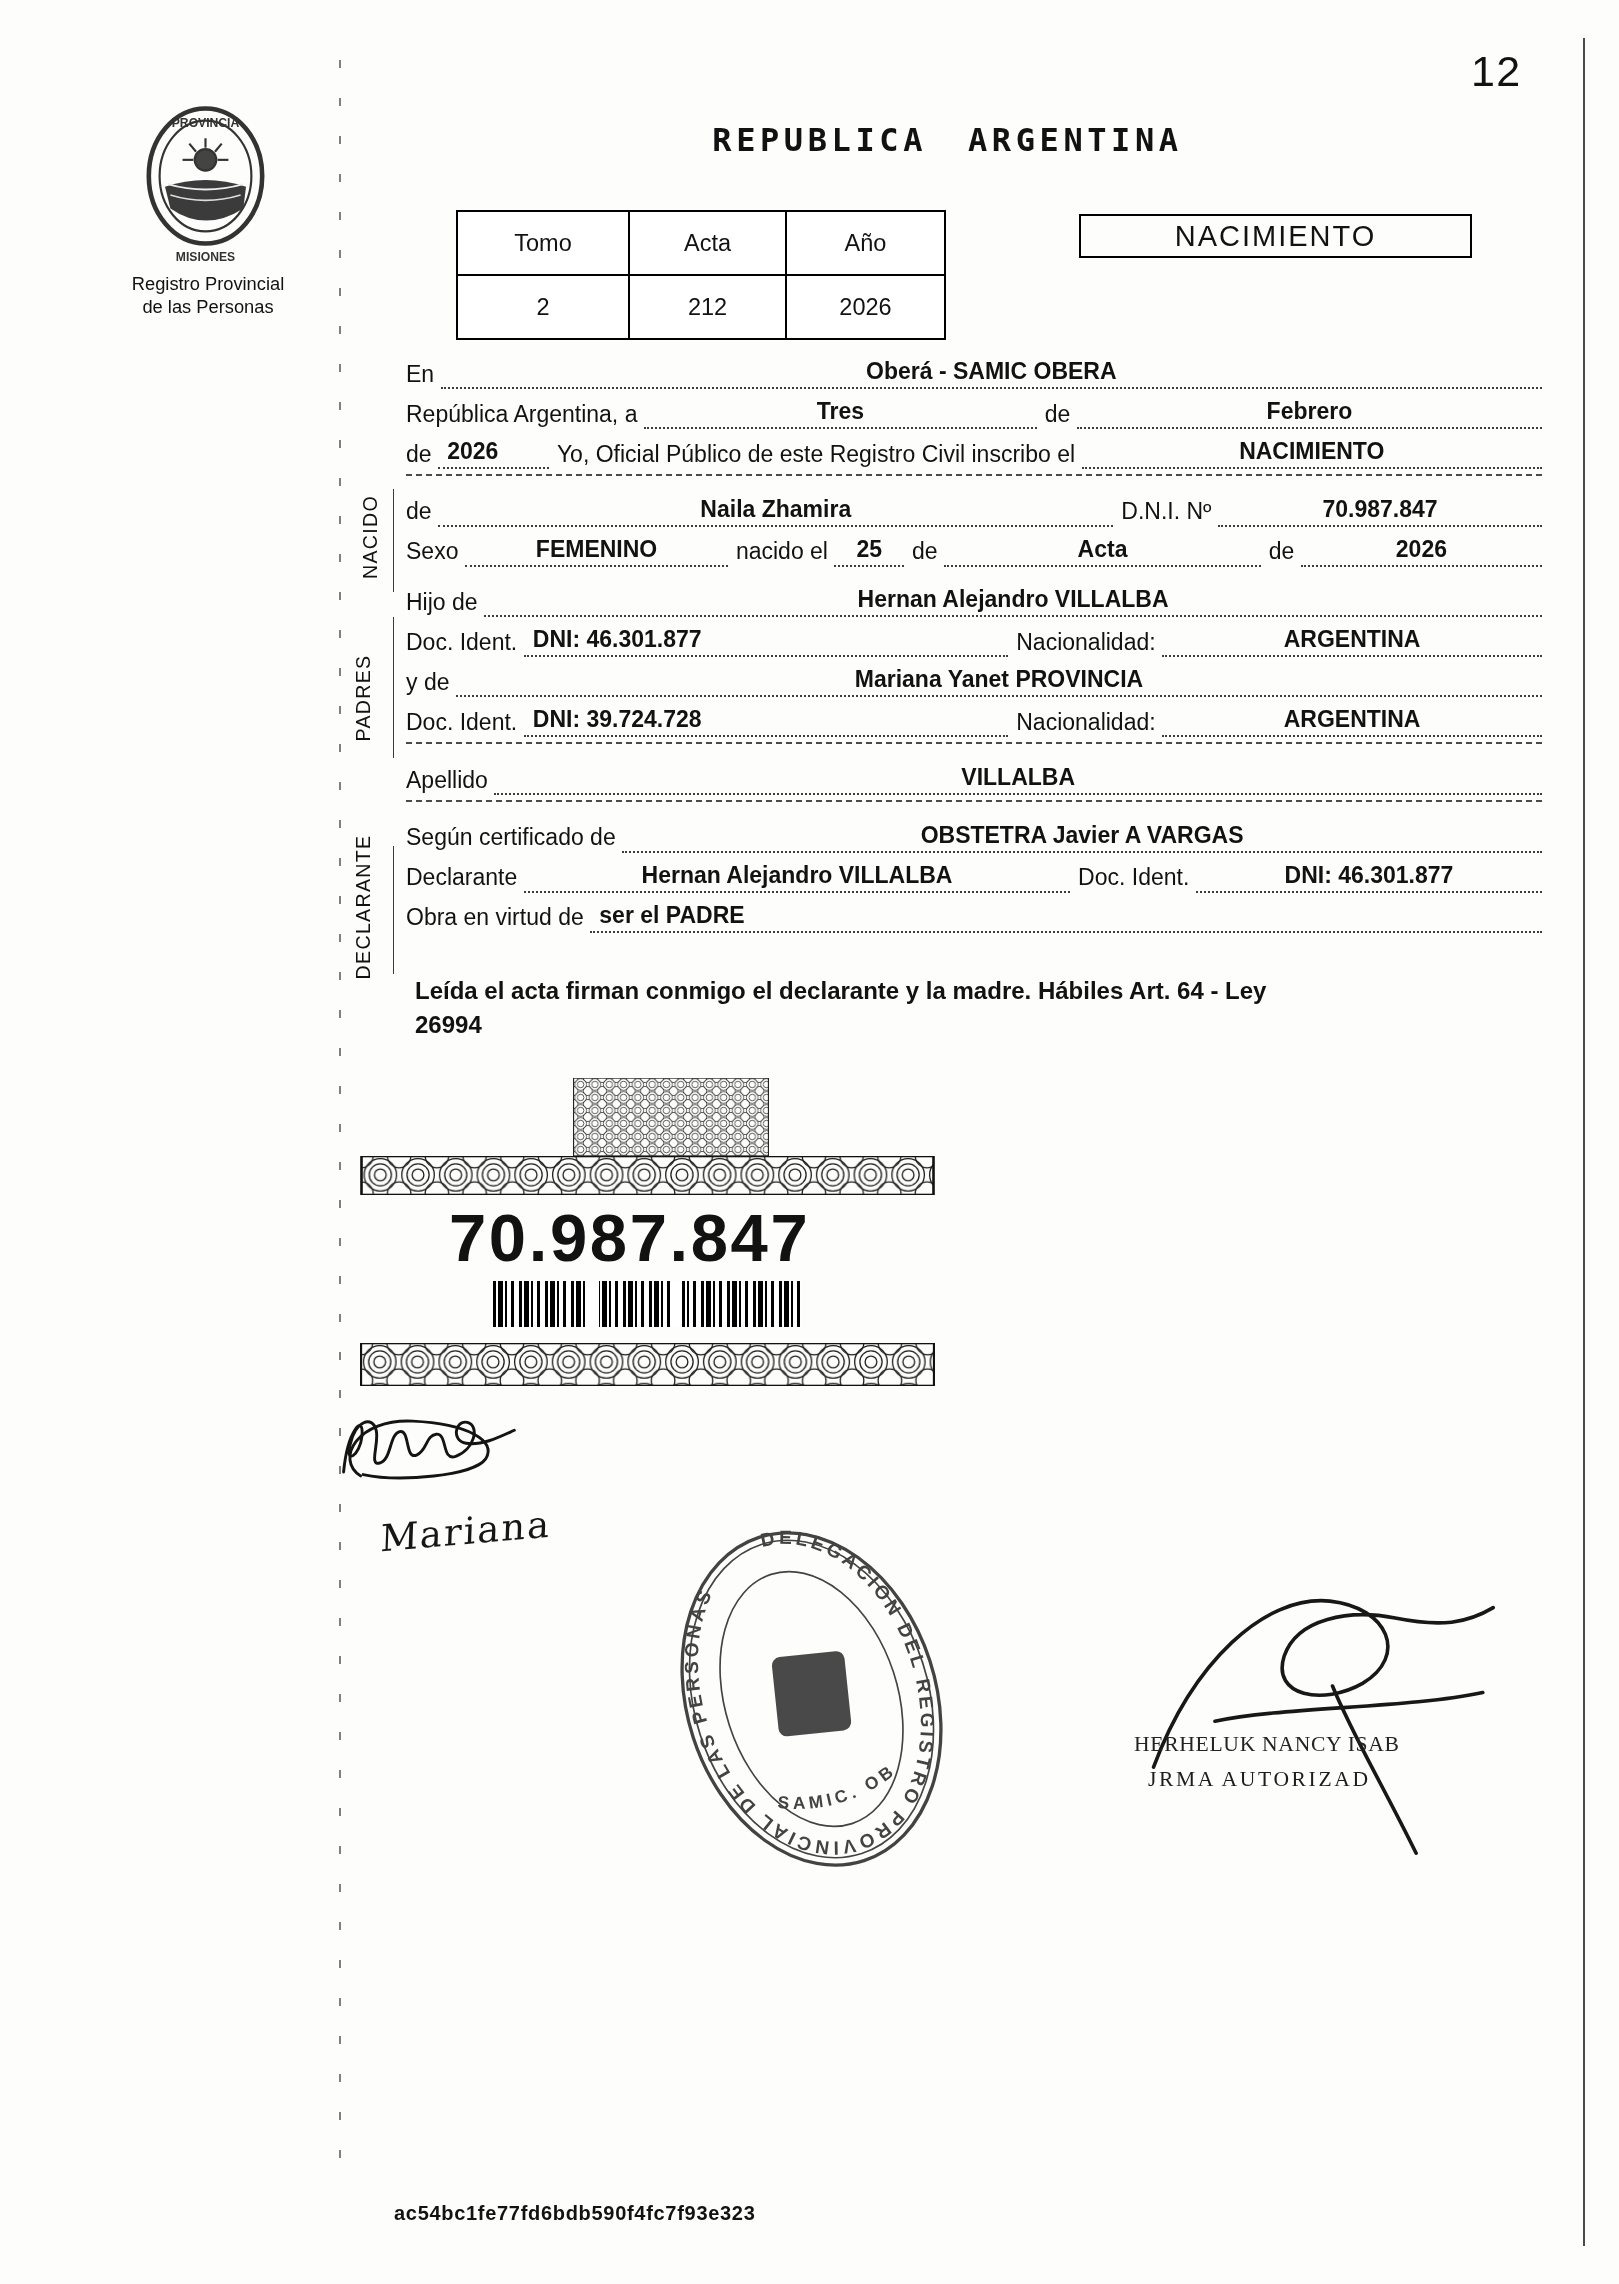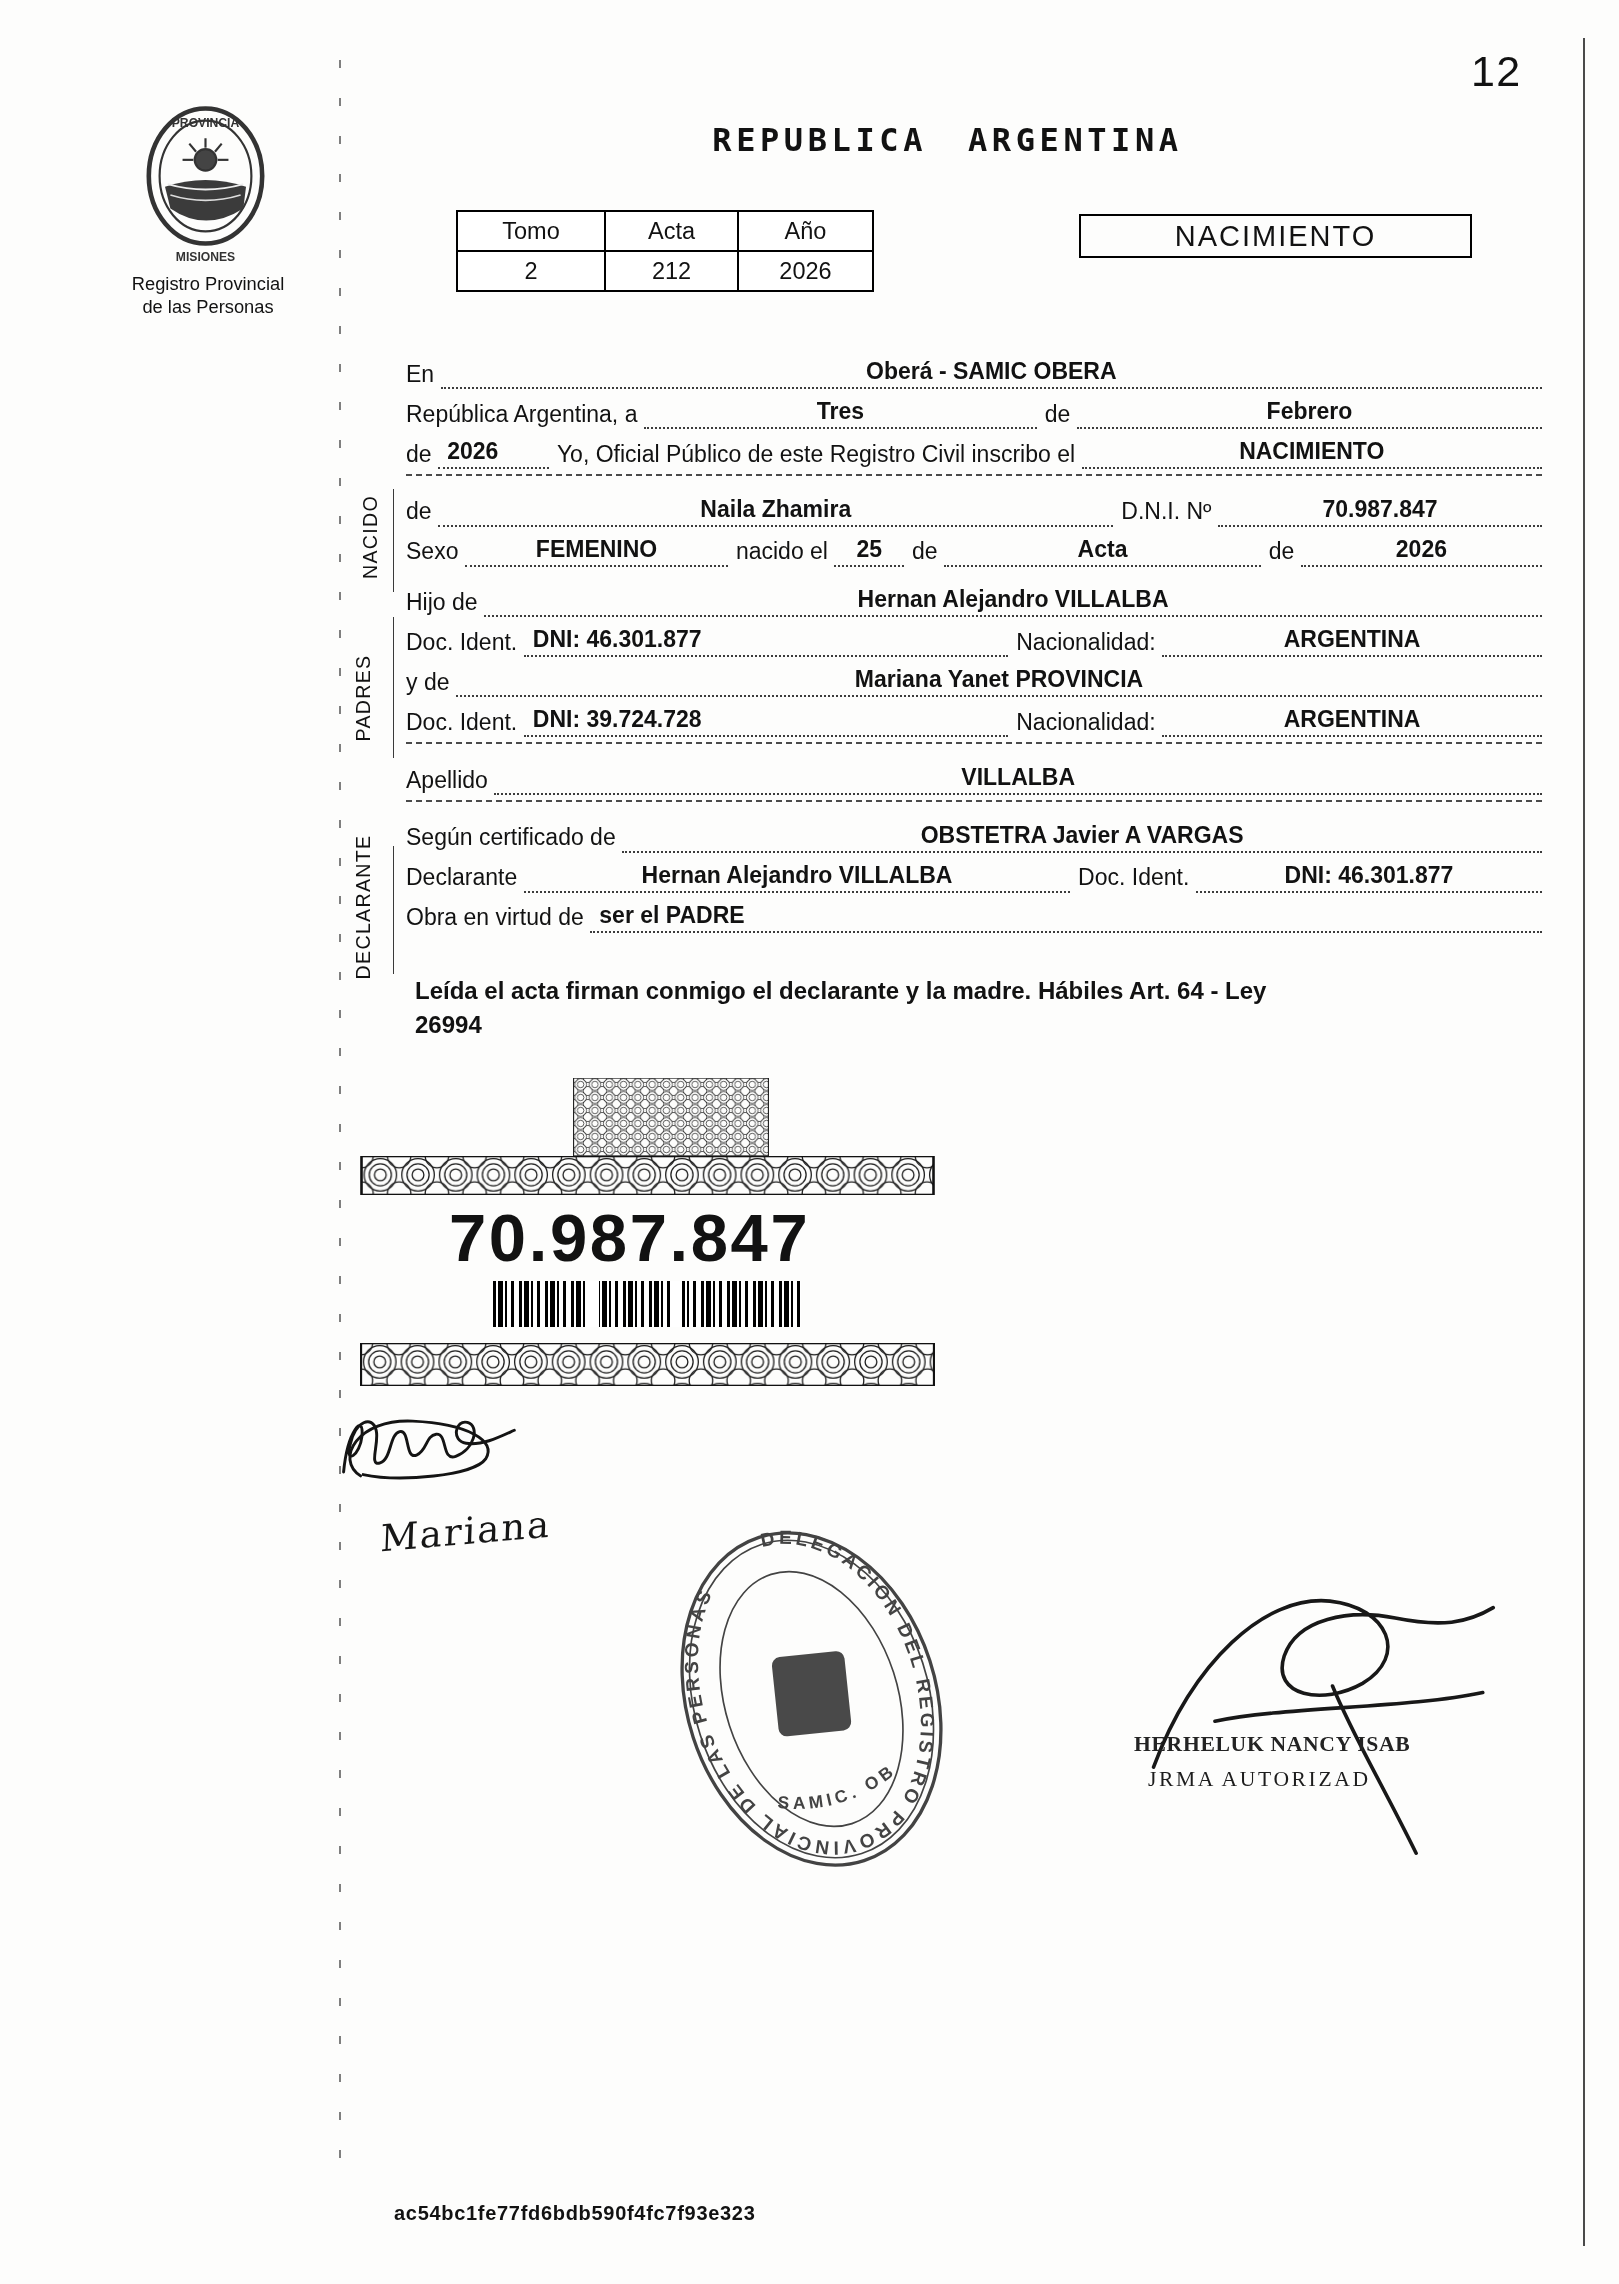--- a/index.html
+++ b/index.html
@@ -16,21 +16,21 @@
   .crest{position:absolute;left:138px;top:103px;width:135px;height:165px;}
   .crest-caption{position:absolute;left:84px;top:273px;width:248px;text-align:center;
     font-size:18.3px;line-height:1.25;}
   
   .title{position:absolute;left:562px;top:121px;width:771px;text-align:center;
     font-family:"DejaVu Sans Mono",monospace;font-weight:bold;font-size:32px;
     letter-spacing:4.6px;word-spacing:17px;}
   
   .rec-table{position:absolute;left:456px;top:210px;border-collapse:collapse;background:#fff;}
   .rec-table th,.rec-table td{border:2px solid #000;font-weight:normal;font-size:23.5px;
-    text-align:center;height:38px;padding:0;}
+    text-align:center;height:38px;padding:12px;}
   .rec-table th:nth-child(1),.rec-table td:nth-child(1){width:146px;}
   .rec-table th:nth-child(2),.rec-table td:nth-child(2){width:131px;}
   .rec-table th:nth-child(3),.rec-table td:nth-child(3){width:133px;}
   
   .act-box{position:absolute;left:1079px;top:214px;width:389px;height:40px;border:2px solid #000;
     display:flex;align-items:center;justify-content:center;font-size:29px;letter-spacing:2px;}
   
   .form{position:absolute;left:406px;top:349px;width:1136px;}
   .row{display:flex;align-items:flex-end;height:40px;}
   .row.gap-before{margin-top:10.5px;}
@@ -54,21 +54,21 @@
   .barcode{position:absolute;left:493px;top:1281px;width:308px;height:46px;
     background:repeating-linear-gradient(90deg,#000 0 3.3px,#fff 3.3px 5.2px,#000 5.2px 9.8px,#fff 9.8px 11.8px,#000 11.8px 13.7px,#fff 13.7px 18.3px,#000 18.3px 21px,#fff 21px 26px);}
   .bar-gap{position:absolute;top:0;width:10.5px;height:100%;background:#fff;}
   
   .sig1{position:absolute;left:334px;top:1399px;width:216px;height:101px;}
   .mariana{position:absolute;left:380px;top:1510px;font-family:"DejaVu Serif",serif;
     font-size:37px;transform:rotate(-5deg) skewX(-7deg);letter-spacing:2px;color:#161616;}
   .stamp{position:absolute;left:635px;top:1500px;width:353px;height:398px;}
   .sig2{position:absolute;left:1130px;top:1558px;width:392px;height:307px;}
   .official-name{position:absolute;left:1134px;top:1732px;font-family:"Liberation Serif",serif;
-    font-weight:bold;font-size:21.6px;letter-spacing:0.7px;color:#232323;}
+    font-weight:normal;font-size:21.6px;letter-spacing:0.7px;color:#232323;}
   .official-title{position:absolute;left:1148px;top:1767px;font-family:"Liberation Serif",serif;
     font-size:21.6px;letter-spacing:2.6px;color:#1d1d1d;}
   .footer-hash{position:absolute;left:394px;top:2202px;font-size:20px;font-weight:bold;letter-spacing:0.7px;}
 </style>
 </head>
 <body>
 
 <div class="page-num">12</div>
 <div class="right-line"></div>
 <div class="fold-line"></div>

